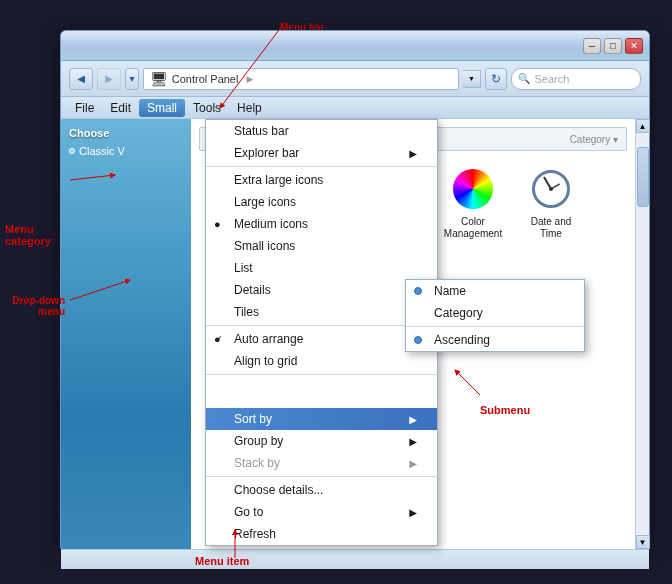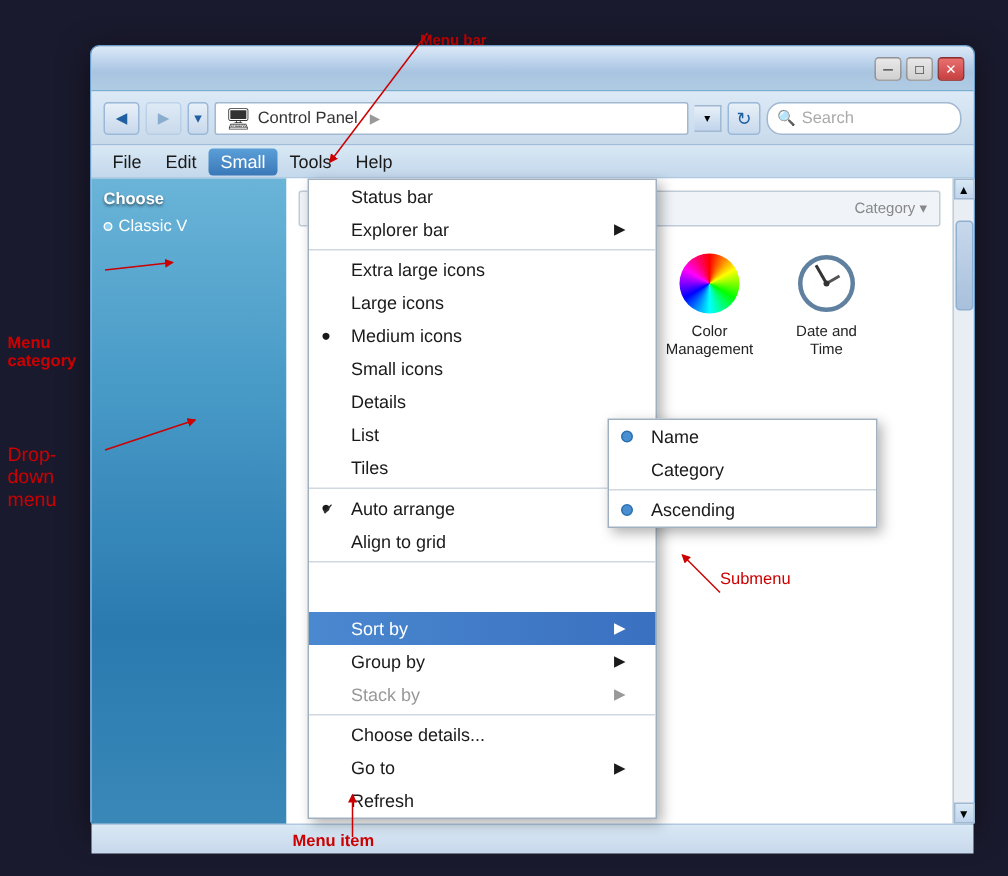--- a/index.html
+++ b/index.html
@@ -386,32 +386,32 @@
       font-weight: 600;
       text-align: left;
       width: 60px;
       margin-top: 48px;
     }
     .label-dropdown {
       position: absolute;
       top: 295px;
       left: 5px;
       color: #cc0000;
-      font-size: 13px;
-      font-weight: 400;
-      text-align: left;
+      font-size: 10px;
+      font-weight: 700;
+      text-align: right;
       width: 60px;
     }
     .label-submenu {
       position: absolute;
-      top: 380px;
+      top: 404px;
       left: 480px;
       color: #cc0000;
       font-size: 11px;
-      font-weight: 400;
+      font-weight: 700;
     }
     .label-menuitem {
       position: absolute;
       top: 555px;
       left: 195px;
       color: #cc0000;
       font-size: 11px;
       font-weight: 600;
     }
   </style>
@@ -582,24 +582,24 @@
         <span>Large icons</span>
       </div>
       <div class="dropdown-item">
         <span class="dropdown-checkmark">●</span>
         <span>Medium icons</span>
       </div>
       <div class="dropdown-item">
         <span>Small icons</span>
       </div>
       <div class="dropdown-item">
+        <span>List</span>
+      </div>
+      <div class="dropdown-item">
         <span>Details</span>
-      </div>
-      <div class="dropdown-item">
-        <span>List</span>
       </div>
       <div class="dropdown-item">
         <span>Tiles</span>
       </div>
       <div class="dropdown-separator"></div>
       <div class="dropdown-item">
         <span class="dropdown-checkmark">●</span>
         <span class="dropdown-checkmark" style="font-size:11px;color:#333;">✓</span>
         <span>Auto arrange</span>
       </div>

